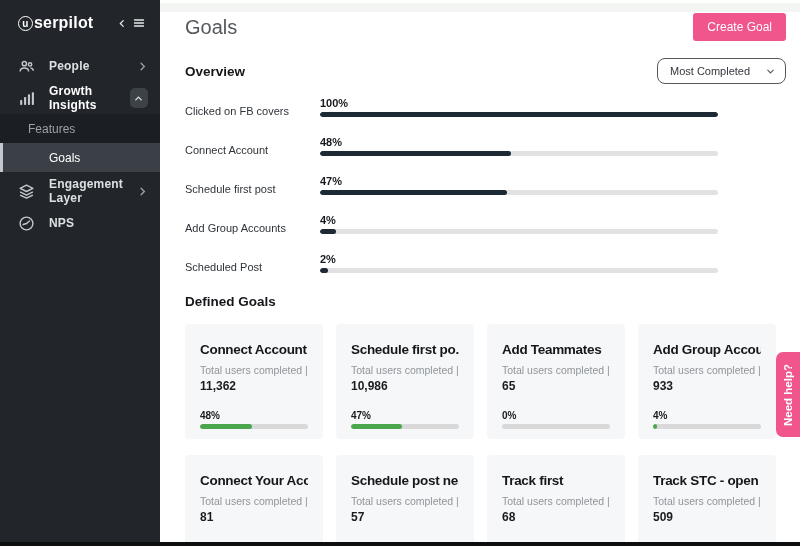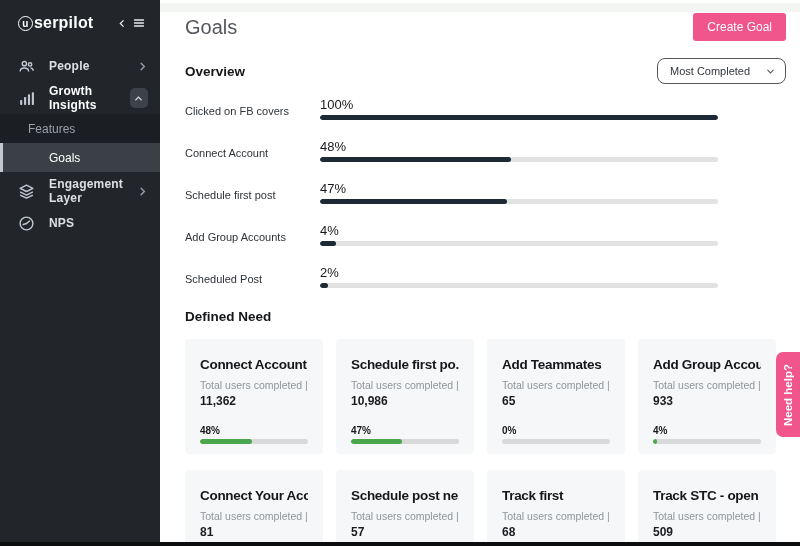--- a/index.html
+++ b/index.html
@@ -46,21 +46,21 @@
   .section-heading { font-size:13.5px; font-weight:700; color:#141619; }
   .dropdown { width:129px; height:26px; border:1px solid #54585a; border-radius:8px; background:#fff;
     display:flex; align-items:center; padding:0 9px 0 12px; cursor:pointer; }
   .dropdown-label { font-size:11px; color:#33373c; flex:1; }
   .dropdown .chev { color:#55595e; }
 
   .bars { margin-top:13px; }
   .ov-row { display:flex; margin-bottom:19px; }
   .ov-label { width:135px; font-size:11px; color:#2e3338; padding-top:8px; }
   .ov-bar-col { flex:1; padding-right:68px; }
-  .ov-pct { font-size:13px; font-weight:400; color:#17191c; margin-bottom:3px; }
+  .ov-pct { font-size:11px; font-weight:700; color:#17191c; margin-bottom:3px; }
   .ov-track { height:5px; background:#e2e2e2; border-radius:3px; overflow:hidden; }
   .ov-fill { height:5px; border-radius:3px; background:#1d2935; }
 
   .goals-heading { margin-top:21px; font-size:13.5px; font-weight:700; color:#141619; }
   .cards { margin-top:15px; display:grid; grid-template-columns:repeat(4,1fr); gap:16px 13px; padding-right:10px; }
   .card { background:#f6f7f8; border-radius:4px; height:115px; padding:18px 15px 0; overflow:hidden; cursor:pointer; }
   .card-title { font-size:13.5px; font-weight:700; color:#15171a; letter-spacing:-.3px; white-space:nowrap; overflow:hidden; }
   .card-sub { font-size:10.5px; color:#8f959a; margin-top:7px; }
   .card-total { font-size:12px; font-weight:700; color:#1a1c1f; margin-top:3px; }
   .card-pct { font-size:10px; font-weight:700; color:#17191c; margin-top:17px; }
@@ -233,21 +233,21 @@
           <div class="ov-label">Scheduled Post</div>
           <div class="ov-bar-col">
             <div class="ov-pct">2%</div>
             <div class="ov-track">
                 <div class="ov-fill" style="width: 2%;"></div>
               </div>
           </div>
         </div>
       </div>
 
-      <h2 class="goals-heading">Defined Need</h2>
+      <h2 class="goals-heading">Defined Goals</h2>
 
       <div class="cards">
 
         <div class="card">
           <div class="card-title">Connect Account</div>
           <div class="card-sub">Total users completed |</div>
           <div class="card-total">11,362</div>
           <div class="card-pct">48%</div>
           <div class="card-track">
               <div class="card-fill" style="width: 48%;"></div>

